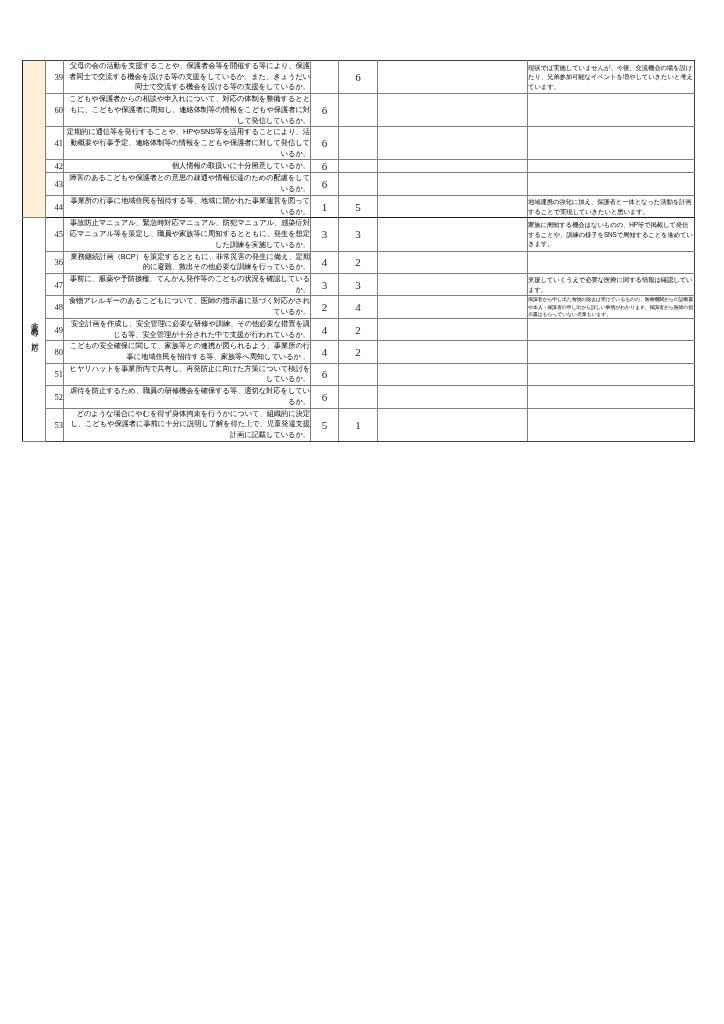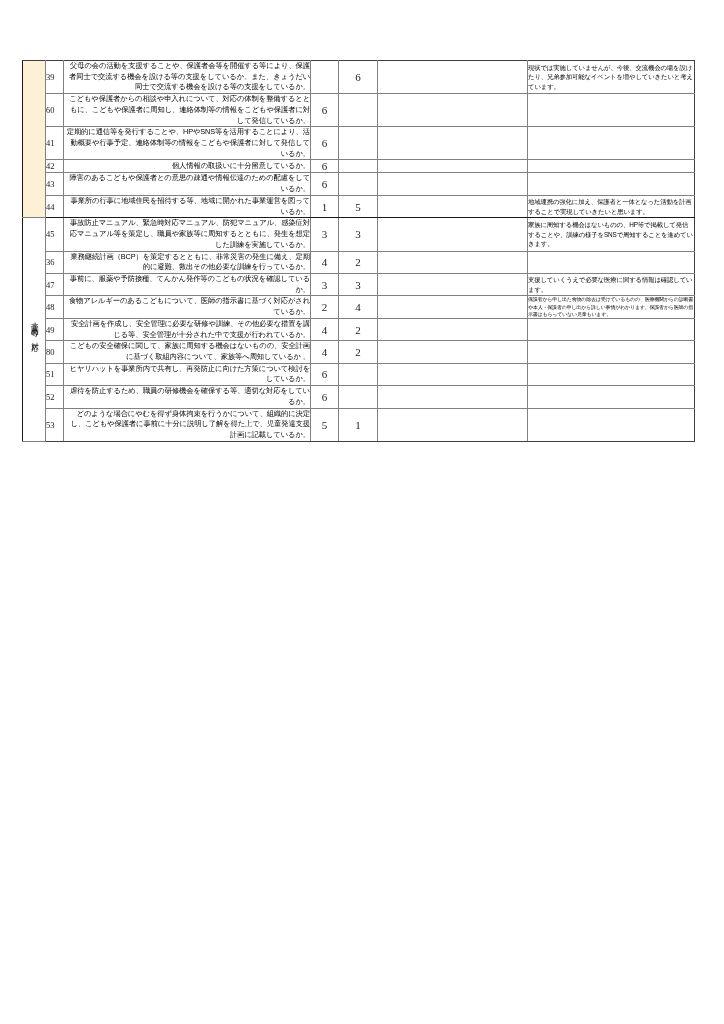--- a/index.html
+++ b/index.html
@@ -72,21 +72,21 @@
     font-size: 7.5px;
     line-height: 1.45;
     letter-spacing: 2.2px;
     color: #000;
     white-space: nowrap;
   }
 
   
   .no-cell {
     background: #fdf0d5;
-    text-align: left;
+    text-align: right;
     font-size: 8.5px;
     color: #1a1a1a;
     font-family: "Liberation Serif", serif;
   }
 
   
   .q-cell {
     text-align: right;
     padding: 2px 3px 2px 4px;
     font-size: 7.3px;
@@ -248,21 +248,21 @@
         <td class="no-cell">49</td>
         <td class="q-cell">安全計画を作成し、安全管理に必要な研修や訓練、その他必要な措置を講じる等、安全管理が十分された中で支援が行われているか。</td>
         <td class="score-cell">4</td>
         <td class="score-cell">2</td>
         <td class="mid-cell"></td>
         <td class="note-cell empty"></td>
       </tr>
 
       <tr>
         <td class="no-cell">80</td>
-        <td class="q-cell">こどもの安全確保に関して、家族に周知する機会はないものの、安全計画に基づく取組内容について、家族等へ周知しているか 。</td>
+        <td class="q-cell">こどもの安全確保に関して、家族等との連携が図られるよう、事業所の行事に地域住民を招待する等、家族等へ周知しているか 。</td>
         <td class="score-cell">4</td>
         <td class="score-cell">2</td>
         <td class="mid-cell"></td>
         <td class="note-cell empty"></td>
       </tr>
 
       <tr>
         <td class="no-cell">51</td>
         <td class="q-cell">ヒヤリハットを事業所内で共有し、再発防止に向けた方策について検討をしているか。</td>
         <td class="score-cell">6</td>

